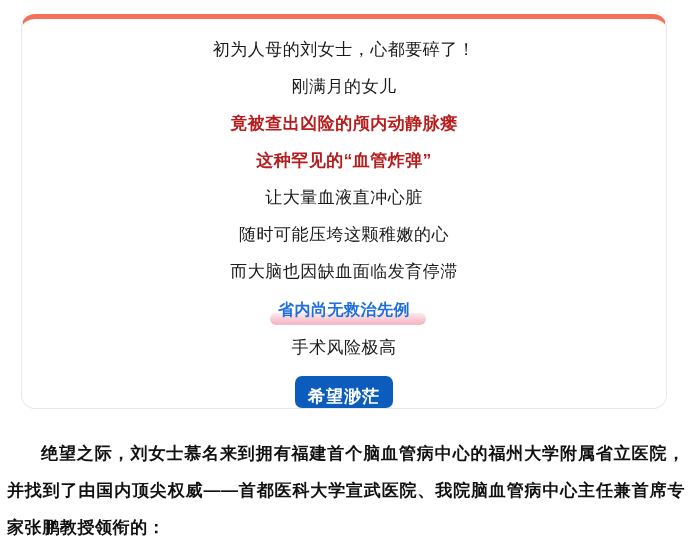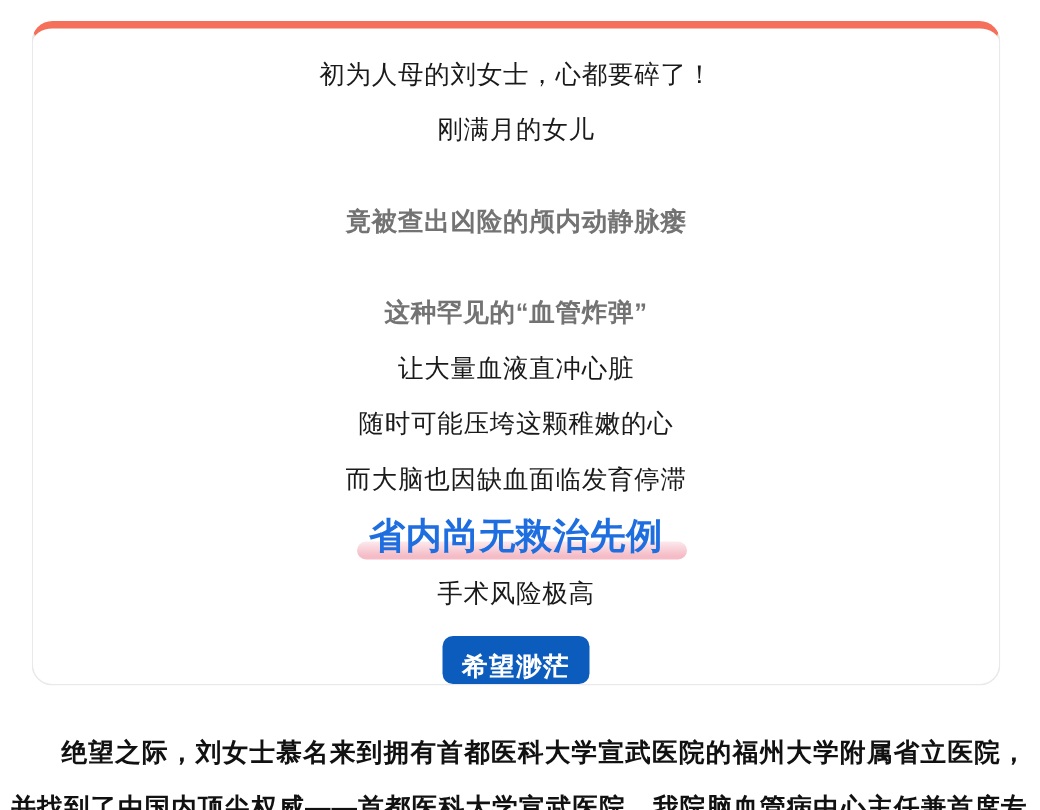--- a/index.html
+++ b/index.html
@@ -35,25 +35,25 @@
     background: #ffffff;
   }
   .card-line {
     font-size: 17px;
     line-height: 18px;
     height: 18px;
     white-space: nowrap;
     letter-spacing: 0.5px;
     color: var(--text);
   }
-  .card-line.bold { font-weight: 700; color: #737373; margin-top: 24px; }
+  .card-line.bold { font-weight: 700; color: #b91c1c; }
   .card-line.highlight {
     position: relative;
     font-weight: 700;
-    font-size: 24px;
+    font-size: 16px;
     height: 20px;
     line-height: 20px;
   }
   .hl-underline {
     position: absolute;
     left: -8px; right: -16px; bottom: -5px;
     height: 12px;
     border-radius: 10px;
     background: linear-gradient(to bottom, var(--underline-pink-light) 0%, var(--underline-pink) 80%);
   }
@@ -91,13 +91,13 @@
 </style>
 </head>
 <body>
 
 <div class="quote-card">
 
   <div style="display:contents"><div class="card-line ">初为人母的刘女士，心都要碎了！</div><div class="card-line ">刚满月的女儿</div><div class="card-line bold">竟被查出凶险的颅内动静脉瘘</div><div class="card-line bold">这种罕见的“血管炸弹”</div><div class="card-line ">让大量血液直冲心脏</div><div class="card-line ">随时可能压垮这颗稚嫩的心</div><div class="card-line ">而大脑也因缺血面临发育停滞</div><div class="card-line highlight"><span class="hl-underline"></span><span class="hl-text">省内尚无救治先例</span></div><div class="card-line ">手术风险极高</div></div>
   <button class="hope-button">希望渺茫</button>
 </div>
 
-<p class="article-paragraph"><span class="seg">绝望之际，刘女士慕名来到拥有</span><span class="seg bold">首都医科大学宣武医院</span><span class="seg">的福州大学附属省立医院，并找到了由国内顶尖权威——首都医科大学宣武医院、</span><span class="seg bold">我院脑血管病中心主任兼首席专家张鹏教授</span><span class="seg">领衔的：</span></p>
+<p class="article-paragraph"><span class="seg">绝望之际，刘女士慕名来到拥有</span><span class="seg bold">福建首个脑血管病中心</span><span class="seg">的福州大学附属省立医院，并找到了由国内顶尖权威——首都医科大学宣武医院、</span><span class="seg bold">我院脑血管病中心主任兼首席专家张鹏教授</span><span class="seg">领衔的：</span></p>
 
 </body></html>

